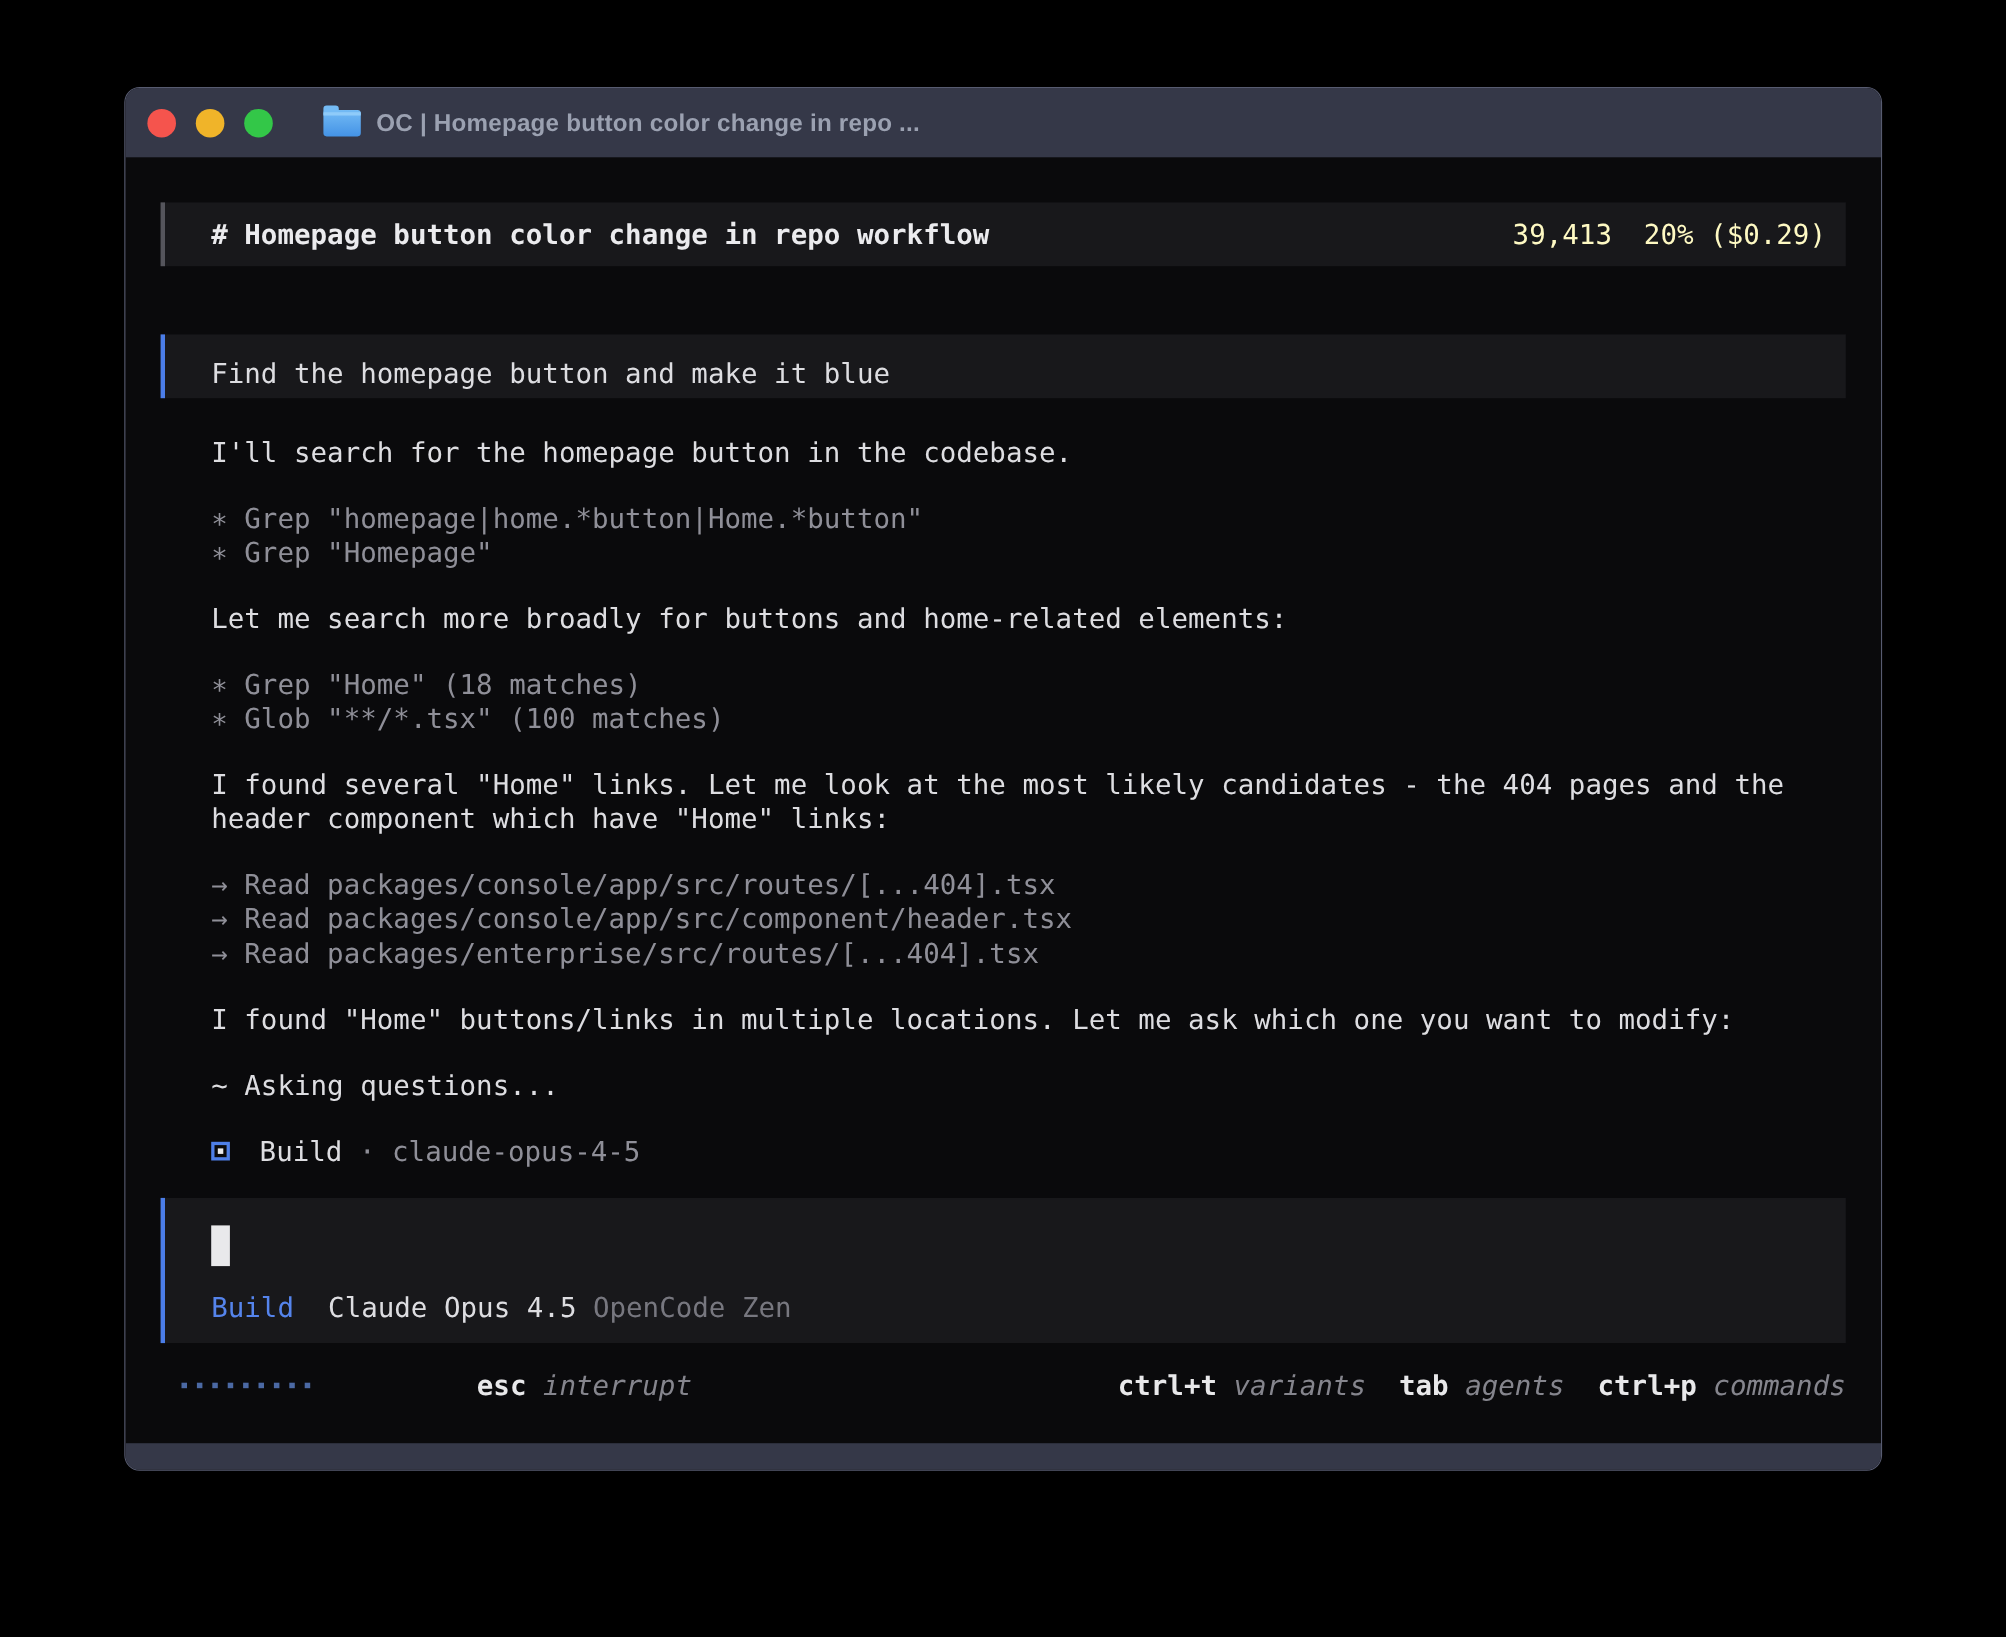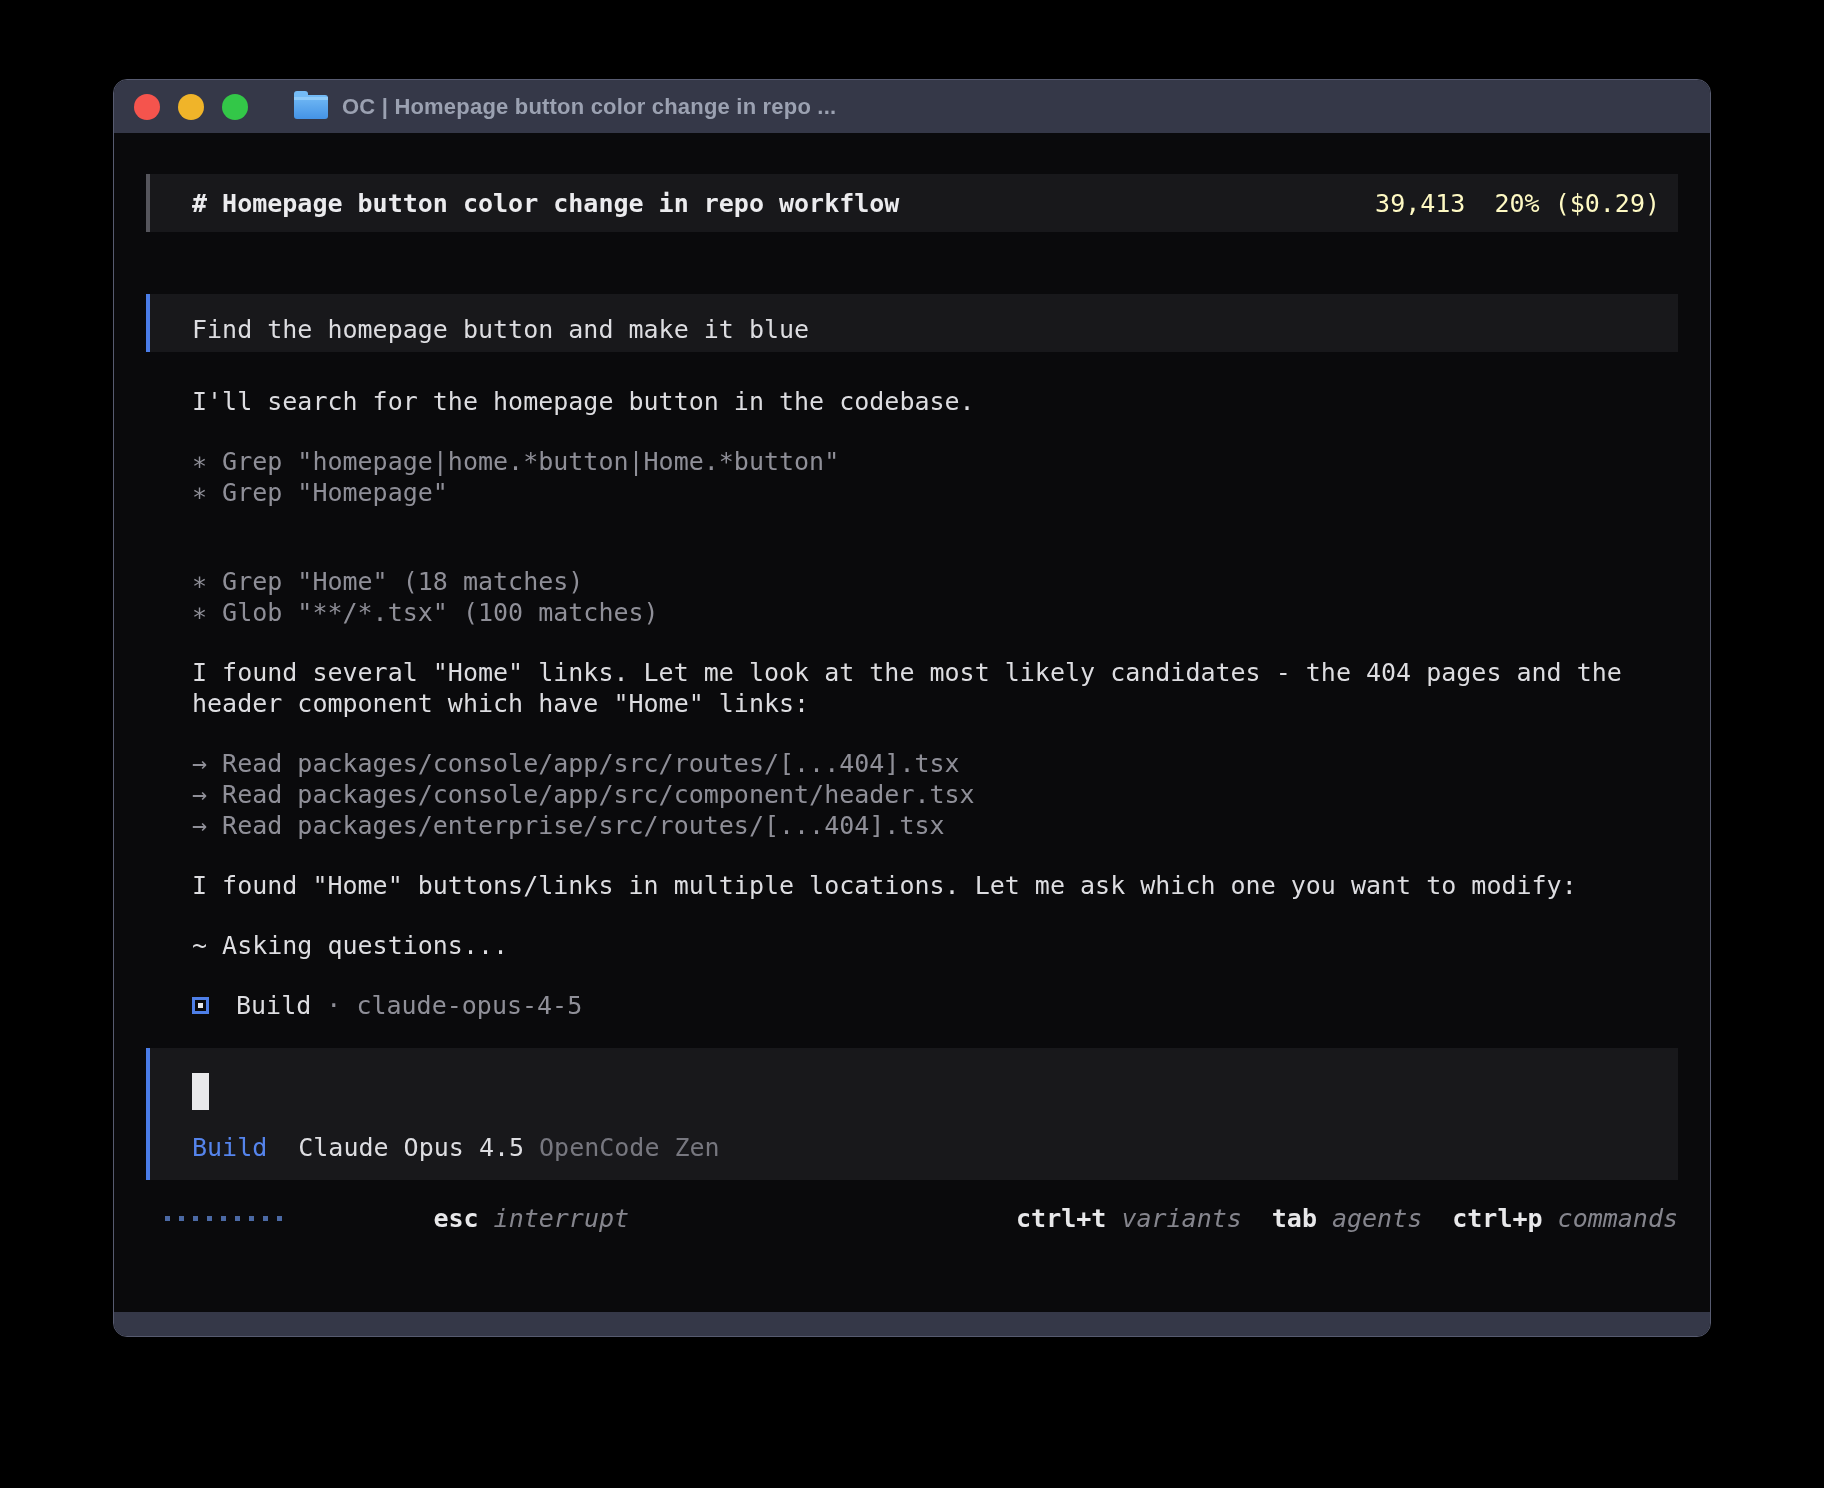--- a/index.html
+++ b/index.html
@@ -5,21 +5,21 @@
   * { margin:0; padding:0; box-sizing:border-box; }
   html,body { width:1824px; height:1488px; background:#000000; overflow:hidden; }
   body { position:relative; font-family:"DejaVu Sans Mono", monospace; }
 
   .window {
     position:absolute; left:113px; top:79px; width:1598px; height:1258px;
     background:#0a0a0c; border:1px solid #575b70; border-radius:14px; overflow:hidden;
   }
 
   
-  .titlebar { height:53px; background:#353848; display:flex; align-items:center; padding-left:20px; }
+  .titlebar { height:63px; background:#353848; display:flex; align-items:center; padding-left:20px; }
   .light { width:26px; height:26px; border-radius:50%; margin-right:18px; flex:0 0 auto; }
   .light.red    { background:#f5544d; }
   .light.yellow { background:#f0b429; }
   .light.green  { background:#33c748; }
   .folder { position:relative; width:34px; height:24px; margin-left:28px; border-radius:3px;
             background:linear-gradient(#74bbf5,#4493e6); flex:0 0 auto; }
   .folder::before { content:""; position:absolute; top:-4px; left:0; width:14px; height:6px;
             border-radius:3px 3px 0 0; background:#74bbf5; }
   .folder::after { content:""; position:absolute; top:2px; left:0; width:34px; height:3px; background:#8fcbf9; }
   .titlebar-title { margin-left:14px; color:#9ba1b1; font-family:"Liberation Sans",sans-serif;
@@ -95,20 +95,21 @@
     <div class="block user-block">
       <span>Find the homepage button and make it blue</span>
     </div>
 
     <div class="conversation">
         <div class="line white">I'll search for the homepage button in the codebase.</div>
         <div class="line blank"></div>
         <div class="line gray">∗ Grep "homepage|home.*button|Home.*button"</div>
         <div class="line gray">∗ Grep "Homepage"</div>
         <div class="line blank"></div>
+        <div class="line white">Let me search more broadly for buttons and home-related elements:</div>
         <div class="line blank"></div>
         <div class="line gray">∗ Grep "Home" (18 matches)</div>
         <div class="line gray">∗ Glob "**/*.tsx" (100 matches)</div>
         <div class="line blank"></div>
         <div class="line white">I found several "Home" links. Let me look at the most likely candidates - the 404 pages and the</div>
         <div class="line white">header component which have "Home" links:</div>
         <div class="line blank"></div>
         <div class="line gray">→ Read packages/console/app/src/routes/[...404].tsx</div>
         <div class="line gray">→ Read packages/console/app/src/component/header.tsx</div>
         <div class="line gray">→ Read packages/enterprise/src/routes/[...404].tsx</div>

